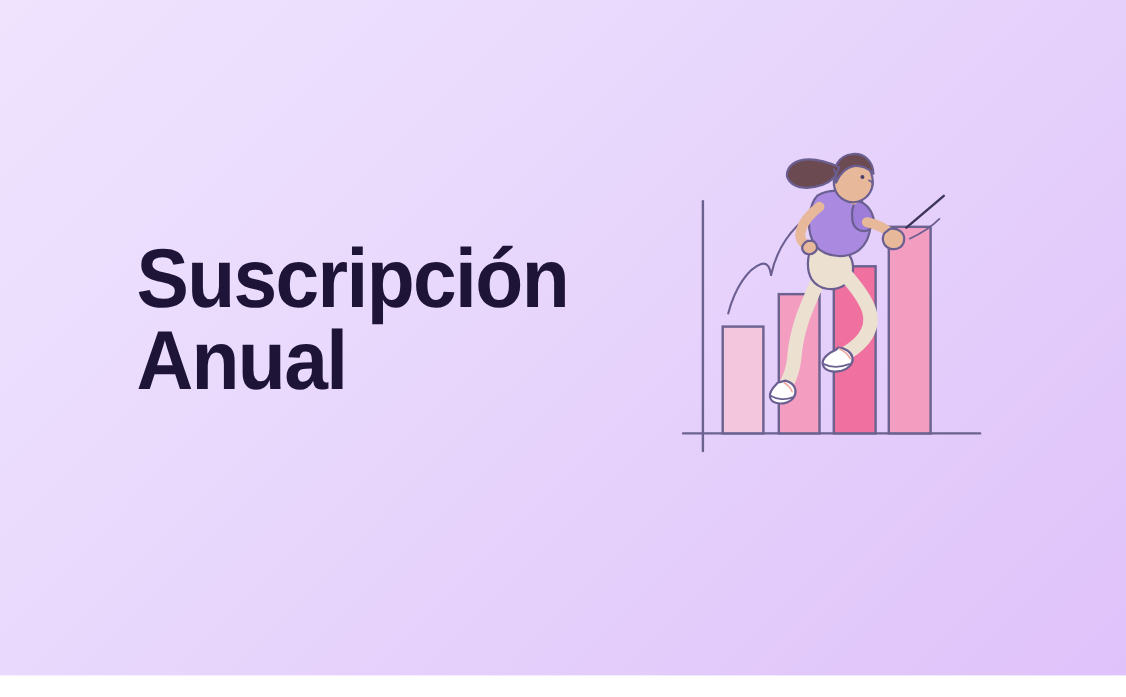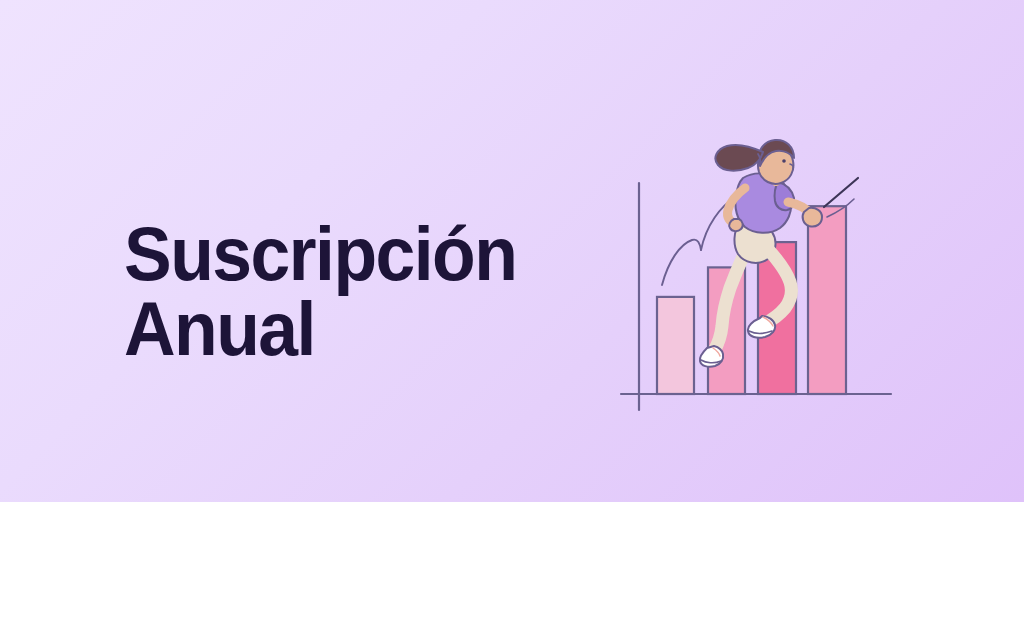--- a/index.html
+++ b/index.html
@@ -10,21 +10,21 @@
   body {
     width: 1024px;
     height: 634px;
     overflow: hidden;
     font-family: "Liberation Sans", sans-serif;
   }
 
   #banner {
     position: relative;
     width: 1024px;
-    height: 502px;
+    height: 614px;
     background: linear-gradient(135deg, #efe3fe 0%, #eadbfd 32%, #e5d0fb 62%, #dfc2fa 100%);
     overflow: hidden;
   }
 
   
   #headline {
     position: absolute;
     left: 124px;
     top: 216px;
     width: 430px;

